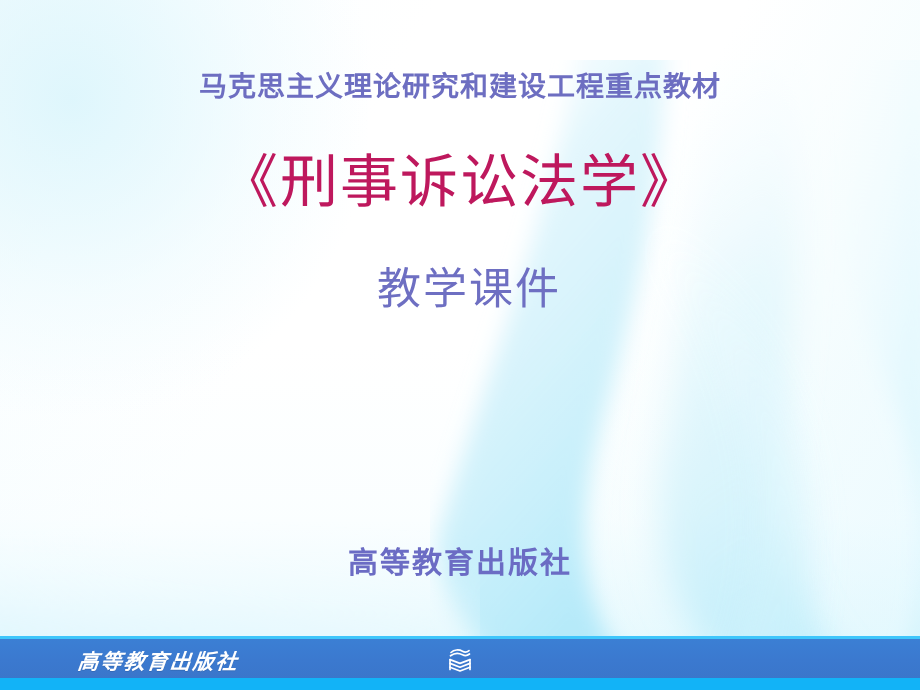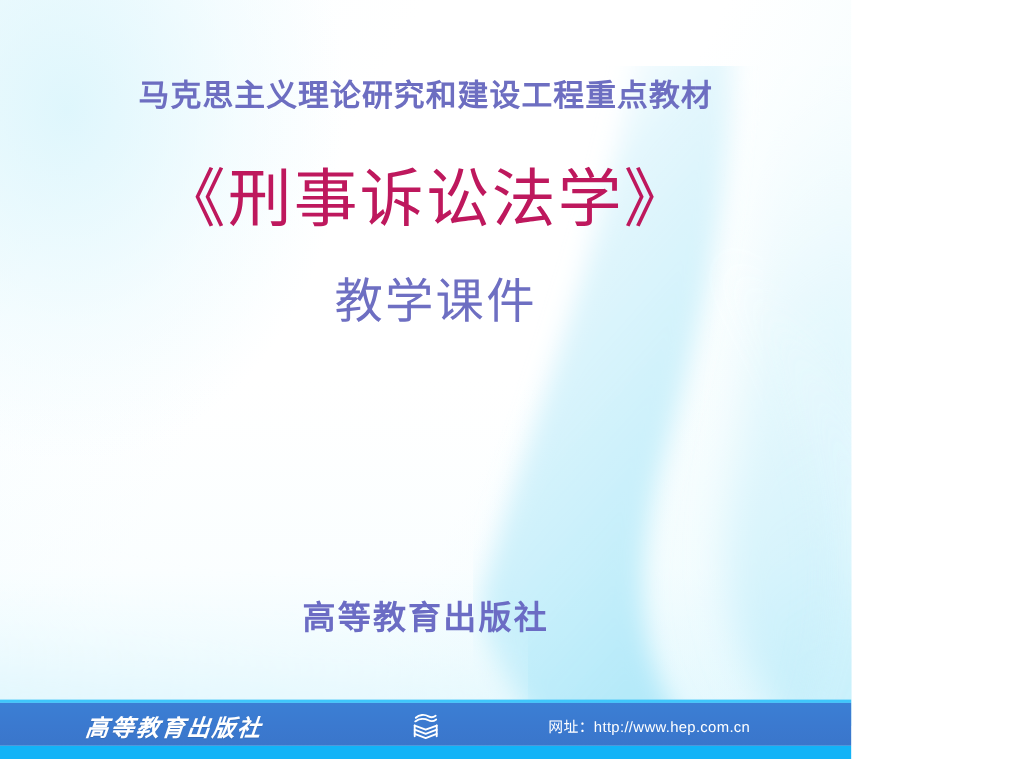--- a/index.html
+++ b/index.html
@@ -7,21 +7,21 @@
     margin: 0;
     padding: 0;
     background: #ffffff;
   }
   body {
     font-family: "Liberation Sans", "DejaVu Sans", sans-serif;
   }
 
   #slide {
     position: relative;
-    width: 774px;
+    width: 920px;
     height: 690px;
     overflow: hidden;
     background: #ffffff;
   }
 
   
   .bg-base {
     position: absolute;
     inset: 0;
     background:
@@ -91,21 +91,21 @@
     font-size: 58px;
     font-weight: normal;
     letter-spacing: 2px;
     color: #be185d;
     line-height: 1.25;
     white-space: nowrap;
   }
 
   .sub-title {
     position: absolute;
-    top: 246px;
+    top: 260px;
     left: 0;
     right: 0;
     font-size: 44px;
     font-weight: normal;
     letter-spacing: 2px;
     color: #6e6fc2;
     line-height: 1.3;
     white-space: nowrap;
     margin-left: 18px;
   }
@@ -285,18 +285,17 @@
           <path d="M7.5 12.8 C11 10.2, 16 10, 19.5 11.8 C22 13.1, 24.5 12.6, 26.5 11"></path>
           <path d="M7 16.6 L17 20.4 L27 16.6"></path>
           <path d="M7 20.4 L17 24.2 L27 20.4"></path>
           <path d="M7 24.2 L17 28 L27 24.2"></path>
           <path d="M7 16.6 L7 26.4"></path>
           <path d="M27 16.6 L27 26.4"></path>
         </g>
       </svg>
     </div>
 
-    <div class="footer-url">网址：http://www.hep.com.cn</div>
 
     <div class="footer-bottom"></div>
   </div>
 
 </div>
 
 </body></html>

